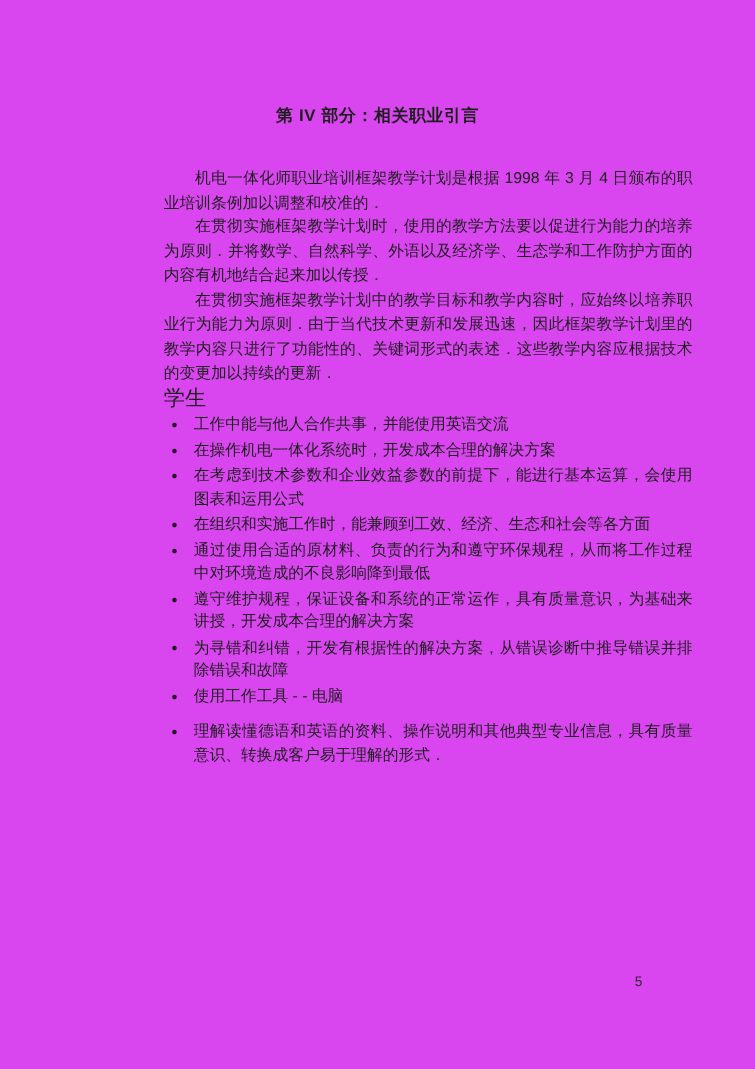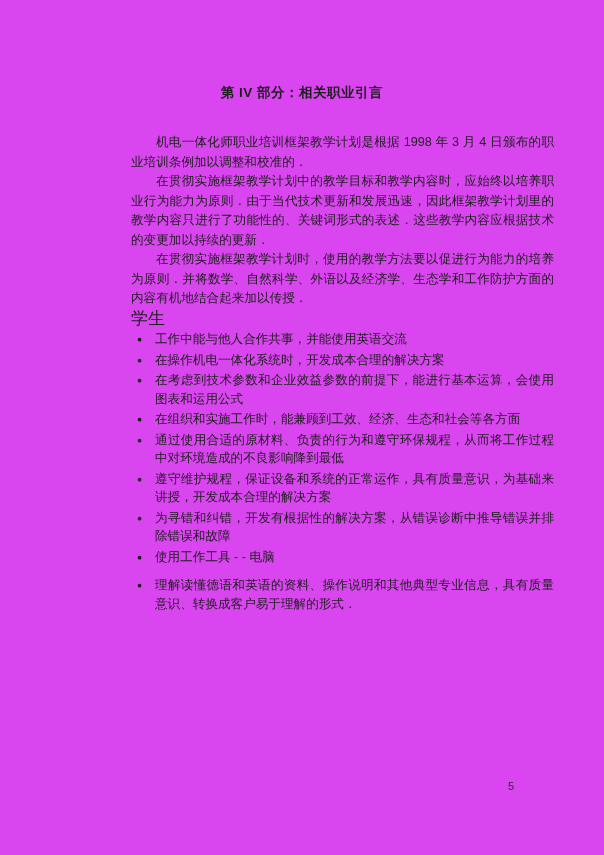--- a/index.html
+++ b/index.html
@@ -73,22 +73,22 @@
 </style>
 </head>
 <body>
 
 <div class="page">
 
   <h1 class="doc-title">第 IV 部分：相关职业引言</h1>
 
   <div class="doc-body">
     <p class="para indent">机电一体化师职业培训框架教学计划是根据 1998 年 3 月 4 日颁布的职业培训条例加以调整和校准的．</p>
+    <p class="para indent">在贯彻实施框架教学计划时，使用的教学方法要以促进行为能力的培养为原则．并将数学、自然科学、外语以及经济学、生态学和工作防护方面的内容有机地结合起来加以传授．</p>
     <p class="para indent">在贯彻实施框架教学计划中的教学目标和教学内容时，应始终以培养职业行为能力为原则．由于当代技术更新和发展迅速，因此框架教学计划里的教学内容只进行了功能性的、关键词形式的表述．这些教学内容应根据技术的变更加以持续的更新．</p>
-    <p class="para indent">在贯彻实施框架教学计划时，使用的教学方法要以促进行为能力的培养为原则．并将数学、自然科学、外语以及经济学、生态学和工作防护方面的内容有机地结合起来加以传授．</p>
     <p class="lead-in">学生</p>
 
     <ul class="bullets">
       <li class="bullet-item">
         <span class="dot">●</span>
         <span class="bullet-text">工作中能与他人合作共事，并能使用英语交流</span>
       </li>
       <li class="bullet-item">
         <span class="dot">●</span>
         <span class="bullet-text">在操作机电一体化系统时，开发成本合理的解决方案</span>

